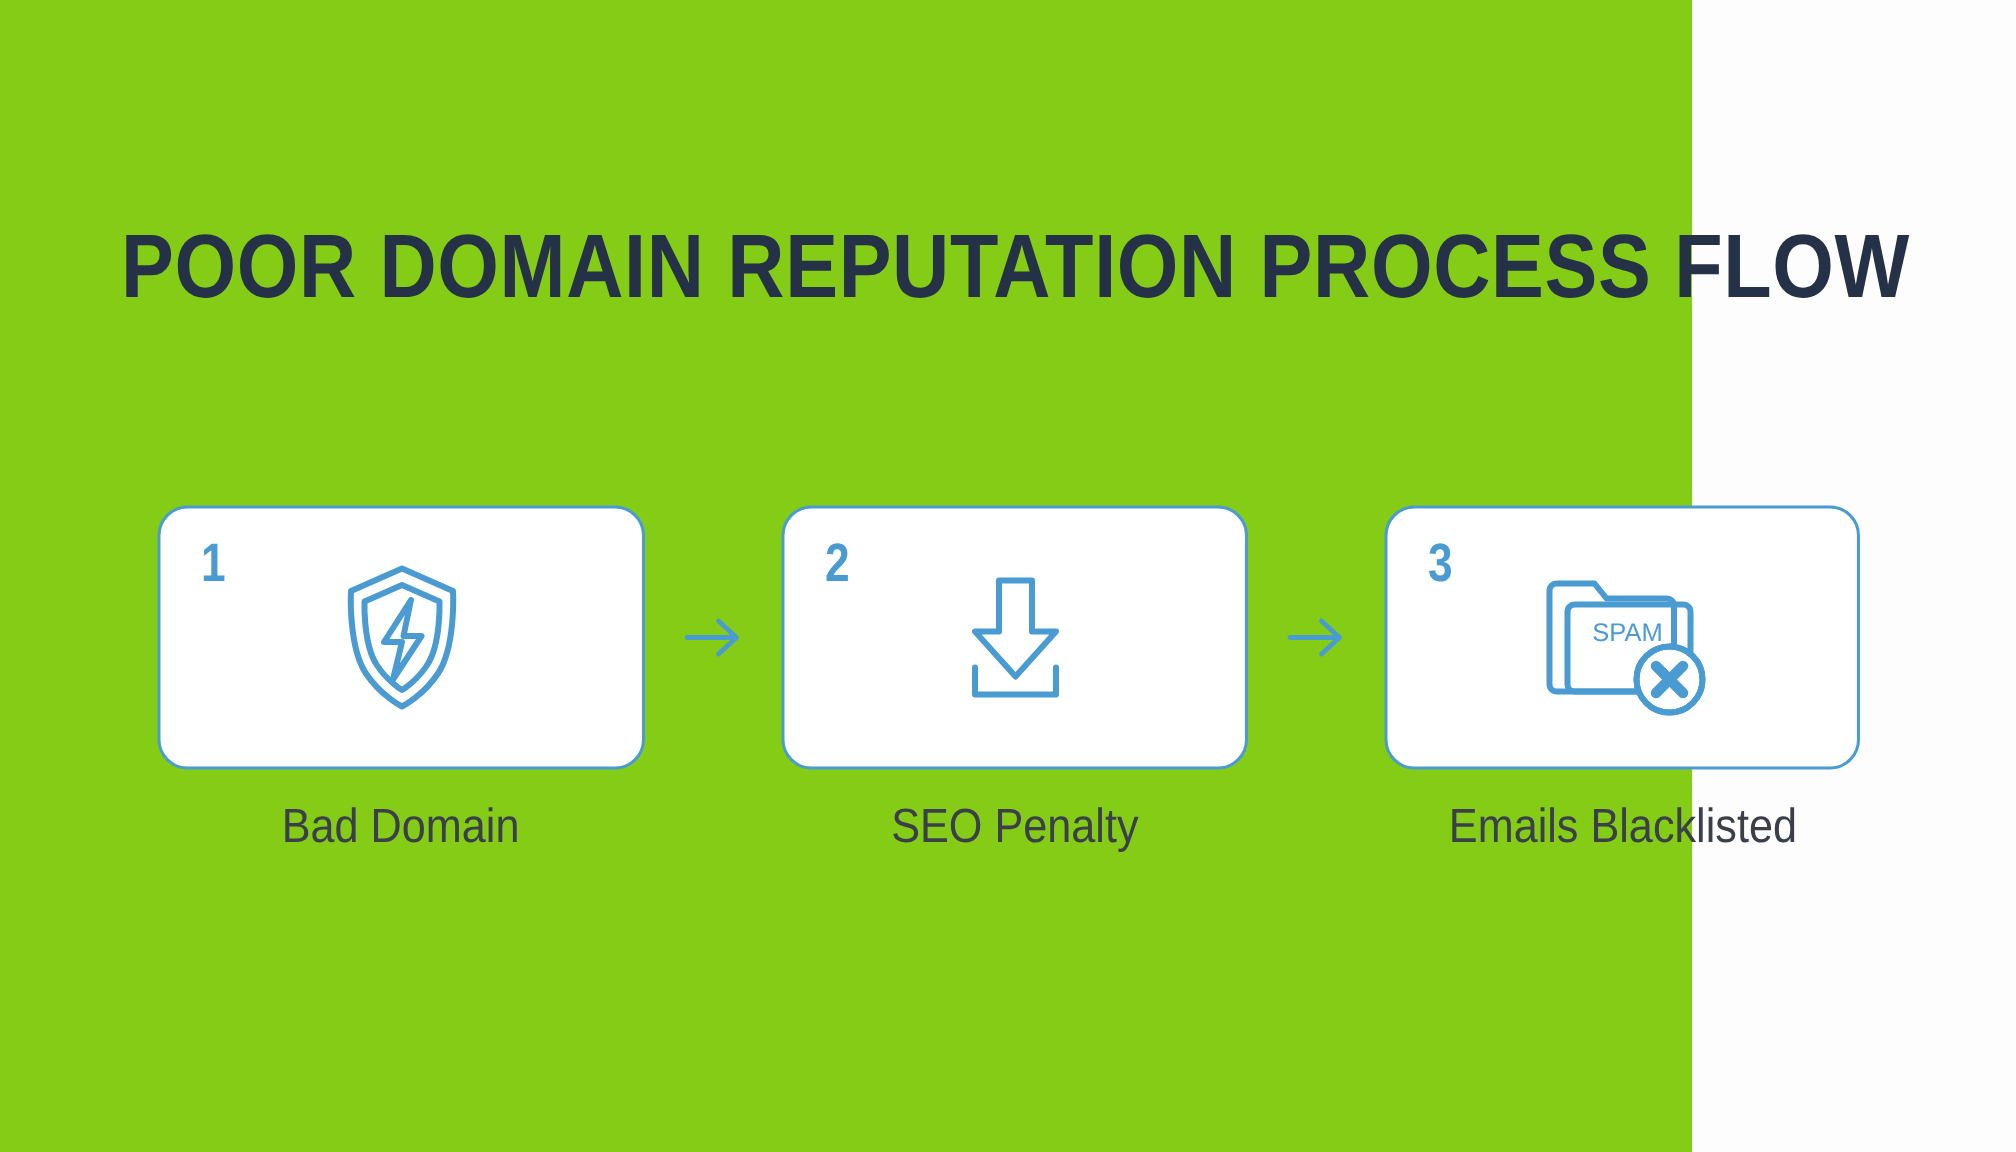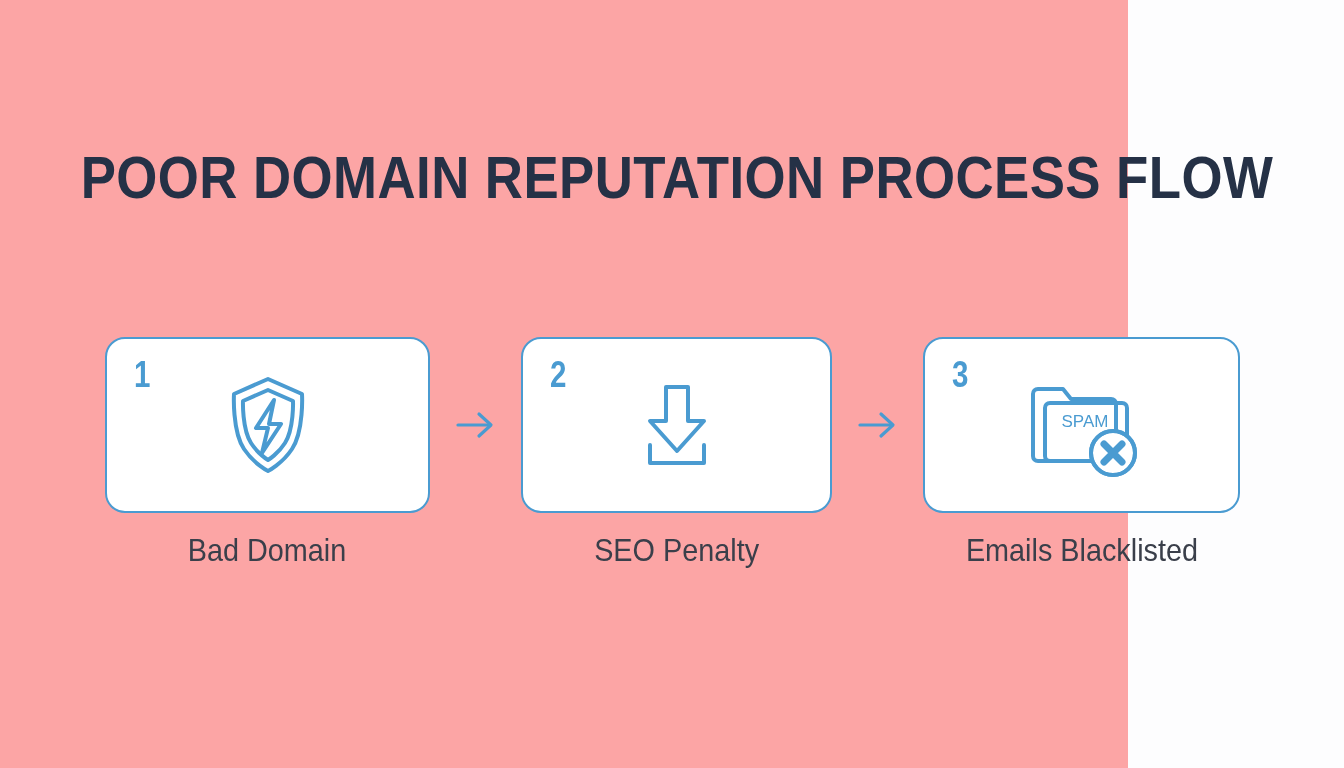--- a/index.html
+++ b/index.html
@@ -12,21 +12,21 @@
     height: 768px;
     background: #fdfdfe;
     font-family: "Liberation Sans", "DejaVu Sans", sans-serif;
     overflow: hidden;
   }
 
   .canvas {
     position: relative;
     width: 1128px;
     height: 768px;
-    background: #fca5a5;
+    background: #84cc16;
   }
 
   
   .title {
     position: absolute;
     left: 0;
     top: 143px;
     width: 1344px;
     text-align: center;
     color: #253146;

